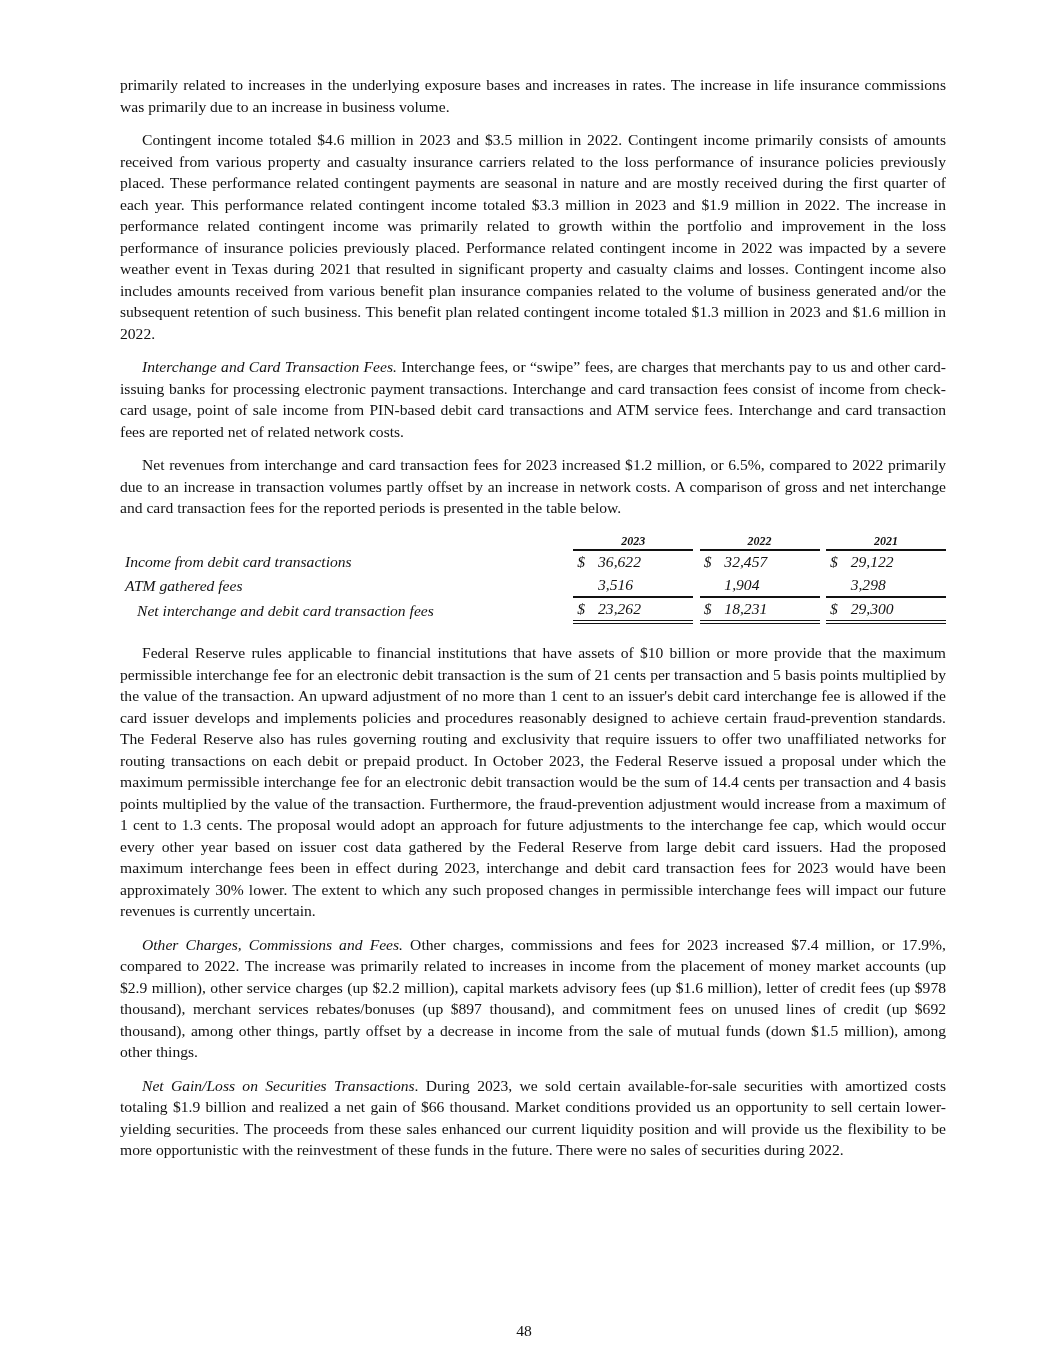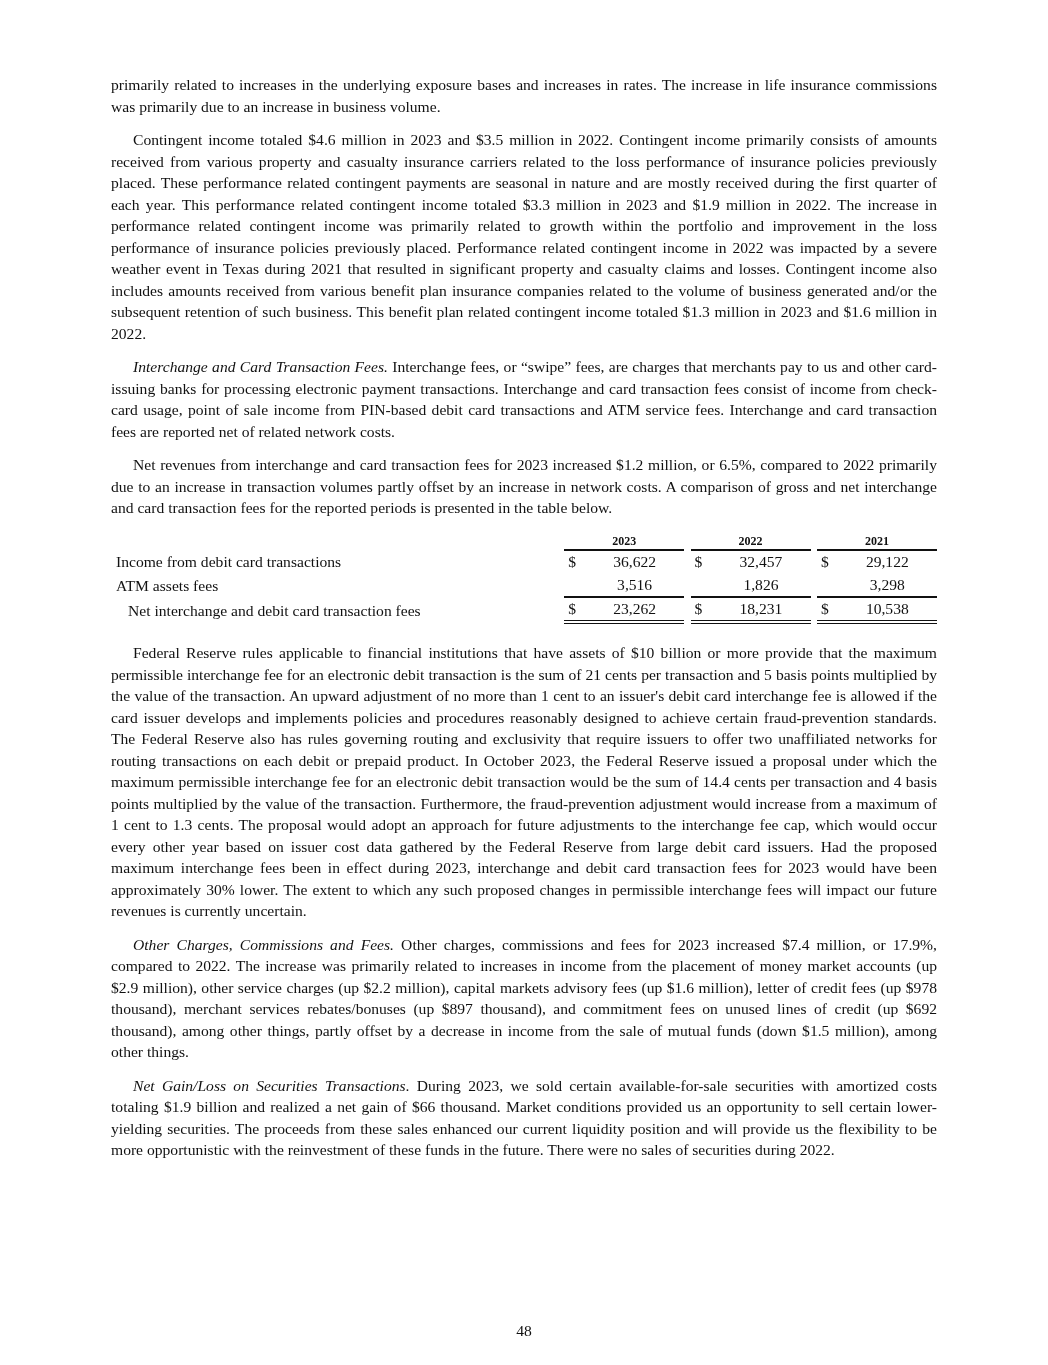--- a/index.html
+++ b/index.html
@@ -1,38 +1,38 @@
 <!DOCTYPE html>
 <html><head>
   <meta charset="utf-8">
   <style>
     html, body { margin: 0; padding: 0; background: #ffffff; }
     body {
       width: 1048px; height: 1365px; position: relative; overflow: hidden;
       font-family: "Liberation Serif", serif; color: #111;
     }
-    .page { position: absolute; left: 111px; top: 74px; width: 826px; }
+    .page { position: absolute; left: 120px; top: 74px; width: 826px; }
     p.para {
       margin: 0 0 12px 0; font-size: 15.6px; line-height: 21.5px;
       text-align: justify; text-indent: 22px;
     }
     p.para.noindent { text-indent: 0; }
     .italic { font-style: italic; }
 
     table.fin {
       border-collapse: collapse; margin: 12px 0 18px 0; font-size: 15.6px;
       width: 826px;
     }
-    table.fin td, table.fin th { padding: 0; height: 22.5px; line-height: 22px; vertical-align: bottom; }
+    table.fin td, table.fin th { padding: 0; height: 22.5px; line-height: 22px; vertical-align: bottom; font-style: italic; }
     table.fin th { font-size: 12px; font-weight: bold; height: 18px; line-height: 16px; }
     .lbl { width: 465px; text-align: left; padding-left: 5px !important; margin-left: 40px; }
     .lbl.ind { padding-left: 17px !important; }
     .gap { width: 7px; }
     .dol { width: 22px; text-align: left; padding-left: 4px !important; }
-    .num { width: 96px; text-align: center; padding-right: 4px !important; }
+    .num { width: 96px; text-align: left; padding-right: 4px !important; }
     .bt { border-top: 2px solid #111; }
     .bb2 { border-bottom: 4px double #111; }
 
     .page-number {
       position: absolute; left: 0; width: 1048px; top: 1322px;
       text-align: center; font-size: 15.6px;
     }
   </style>
 </head>
 <body>
@@ -64,42 +64,42 @@
       <td class="dol bt">$</td>
       <td class="num bt">36,622</td>
       <td class="gap"></td>
       <td class="dol bt">$</td>
       <td class="num bt">32,457</td>
       <td class="gap"></td>
       <td class="dol bt">$</td>
       <td class="num bt">29,122</td>
     </tr>
     <tr>
-      <td class="lbl">ATM assets fees</td>
+      <td class="lbl">ATM gathered fees</td>
       <td class="gap"></td>
       <td class="dol"></td>
       <td class="num">3,516</td>
       <td class="gap"></td>
       <td class="dol"></td>
-      <td class="num">1,826</td>
+      <td class="num">1,904</td>
       <td class="gap"></td>
       <td class="dol"></td>
       <td class="num">3,298</td>
     </tr>
     <tr>
       <td class="lbl ind">Net interchange and debit card transaction fees</td>
       <td class="gap"></td>
       <td class="dol bt bb2">$</td>
       <td class="num bt bb2">23,262</td>
       <td class="gap"></td>
       <td class="dol bt bb2">$</td>
       <td class="num bt bb2">18,231</td>
       <td class="gap"></td>
       <td class="dol bt bb2">$</td>
-      <td class="num bt bb2">10,538</td>
+      <td class="num bt bb2">29,300</td>
     </tr>
   </tbody>
     </table>
 
   <p class="para">Federal Reserve rules applicable to financial institutions that have assets of $10 billion or more provide that the maximum permissible interchange fee for an electronic debit transaction is the sum of 21 cents per transaction and 5 basis points multiplied by the value of the transaction. An upward adjustment of no more than 1 cent to an issuer's debit card interchange fee is allowed if the card issuer develops and implements policies and procedures reasonably designed to achieve certain fraud-prevention standards. The Federal Reserve also has rules governing routing and exclusivity that require issuers to offer two unaffiliated networks for routing transactions on each debit or prepaid product. In October 2023, the Federal Reserve issued a proposal under which the maximum permissible interchange fee for an electronic debit transaction would be the sum of 14.4 cents per transaction and 4 basis points multiplied by the value of the transaction. Furthermore, the fraud-prevention adjustment would increase from a maximum of 1 cent to 1.3 cents. The proposal would adopt an approach for future adjustments to the interchange fee cap, which would occur every other year based on issuer cost data gathered by the Federal Reserve from large debit card issuers. Had the proposed maximum interchange fees been in effect during 2023, interchange and debit card transaction fees for 2023 would have been approximately 30% lower. The extent to which any such proposed changes in permissible interchange fees will impact our future revenues is currently uncertain.</p>
 
   <p class="para"><span class="italic">Other Charges, Commissions and Fees.</span><span> Other charges, commissions and fees for 2023 increased $7.4 million, or 17.9%, compared to 2022. The increase was primarily related to increases in income from the placement of money market accounts (up $2.9 million), other service charges (up $2.2 million), capital markets advisory fees (up $1.6 million), letter of credit fees (up $978 thousand), merchant services rebates/bonuses (up $897 thousand), and commitment fees on unused lines of credit (up $692 thousand), among other things, partly offset by a decrease in income from the sale of mutual funds (down $1.5 million), among other things.</span></p>
 
   <p class="para"><span class="italic">Net Gain/Loss on Securities Transactions</span><span>. During 2023, we sold certain available-for-sale securities with amortized costs totaling $1.9 billion and realized a net gain of $66 thousand. Market conditions provided us an opportunity to sell certain lower-yielding securities. The proceeds from these sales enhanced our current liquidity position and will provide us the flexibility to be more opportunistic with the reinvestment of these funds in the future. There were no sales of securities during 2022.</span></p>
 

